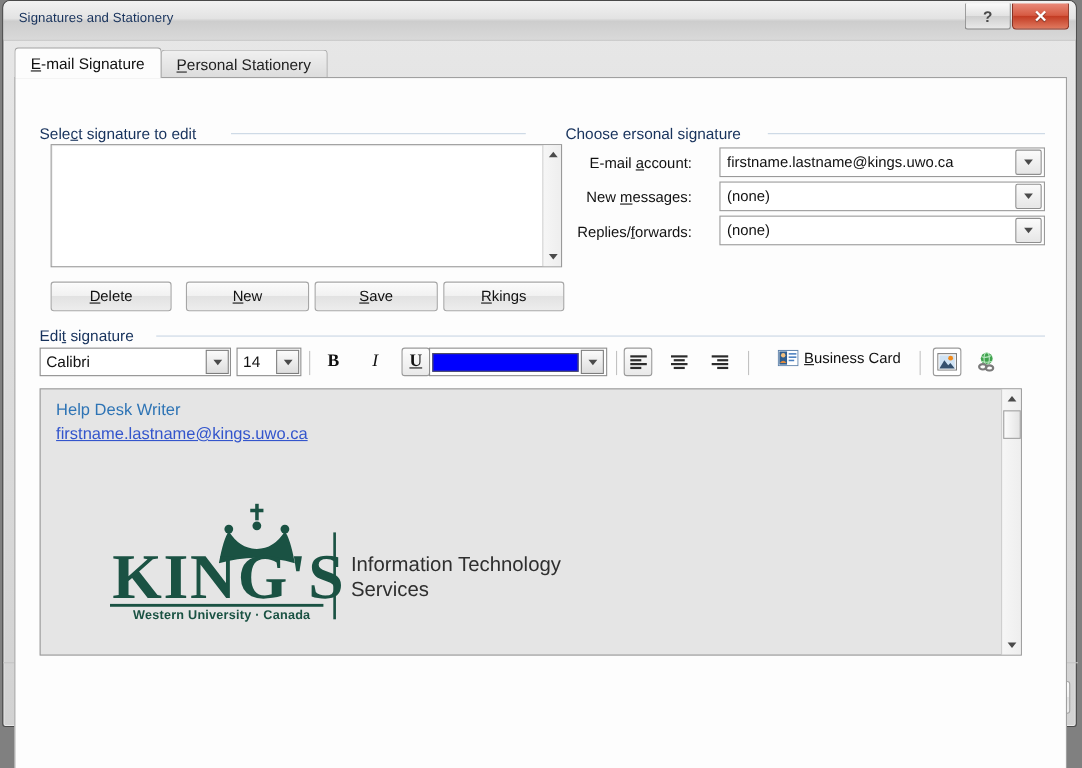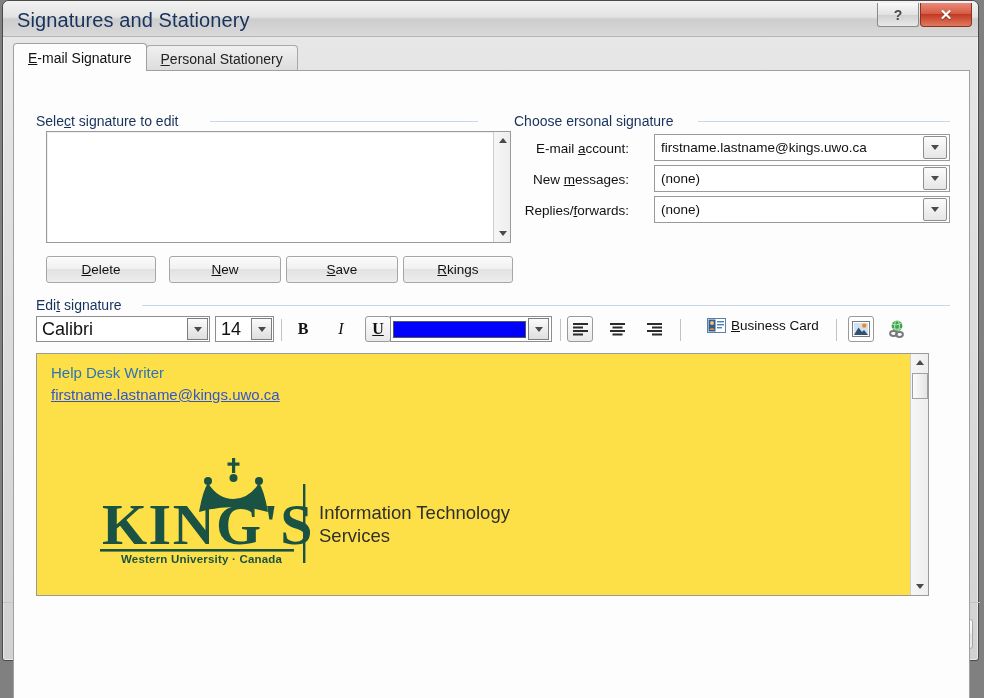--- a/index.html
+++ b/index.html
@@ -24,21 +24,21 @@
   .titlebar {
     position: relative;
     height: 36px;
     background: linear-gradient(to bottom, #f2f2f2 0%, #e3e3e3 45%, #cdcdcd 52%, #d9d9d9 100%);
     border-radius: 6px 6px 0 0;
     border-bottom: 1px solid #b6b6b6;
   }
   .title-text {
     position: absolute;
     left: 14px; top: 8px;
-    font-size: 20px;
+    font-size: 12px;
     color: #17325c;
     letter-spacing: .1px;
     white-space: nowrap;
   }
   .winbtns {
     position: absolute;
     right: 6px; top: 2px;
     display: flex;
     align-items: flex-start;
   }
@@ -211,21 +211,21 @@
     left: 32px; top: 310px;
     width: 893px; height: 30px;
   }
   .tb-combo {
     position: absolute;
     height: 26px;
     background: #fff;
     border: 1px solid #8e8e8e;
     display: flex; align-items: center;
   }
-  .tb-combo .v { flex: 1; padding-left: 5px; font-size: 18px; color: #111; }
+  .tb-combo .v { flex: 1; padding-left: 5px; font-size: 14px; color: #111; }
   .tb-combo .ab {
     width: 21px; height: 22px; margin-right: 1px;
     background: linear-gradient(to bottom, #fbfbfb, #dedede);
     border: 1px solid #7d7d7d;
     display: flex; align-items: center; justify-content: center;
   }
   .tb-btn {
     position: absolute;
     width: 26px; height: 26px;
     display: flex; align-items: center; justify-content: center;
@@ -262,21 +262,21 @@
     background: linear-gradient(to bottom, #fbfbfb, #dedede);
     border: 1px solid #7d7d7d;
     display: flex; align-items: center; justify-content: center;
   }
 
   
   .editarea {
     position: absolute;
     left: 32px; top: 347px;
     width: 893px; height: 243px;
-    background: #fde047;
+    background: #e5e5e5;
     border: 1px solid #9a9a9a;
   }
   .sig-line {
     font-family: "Liberation Sans", sans-serif;
     font-size: 15px;
     color: #2e74b5;
     line-height: 22px;
     white-space: nowrap;
   }
   .sig-link {

